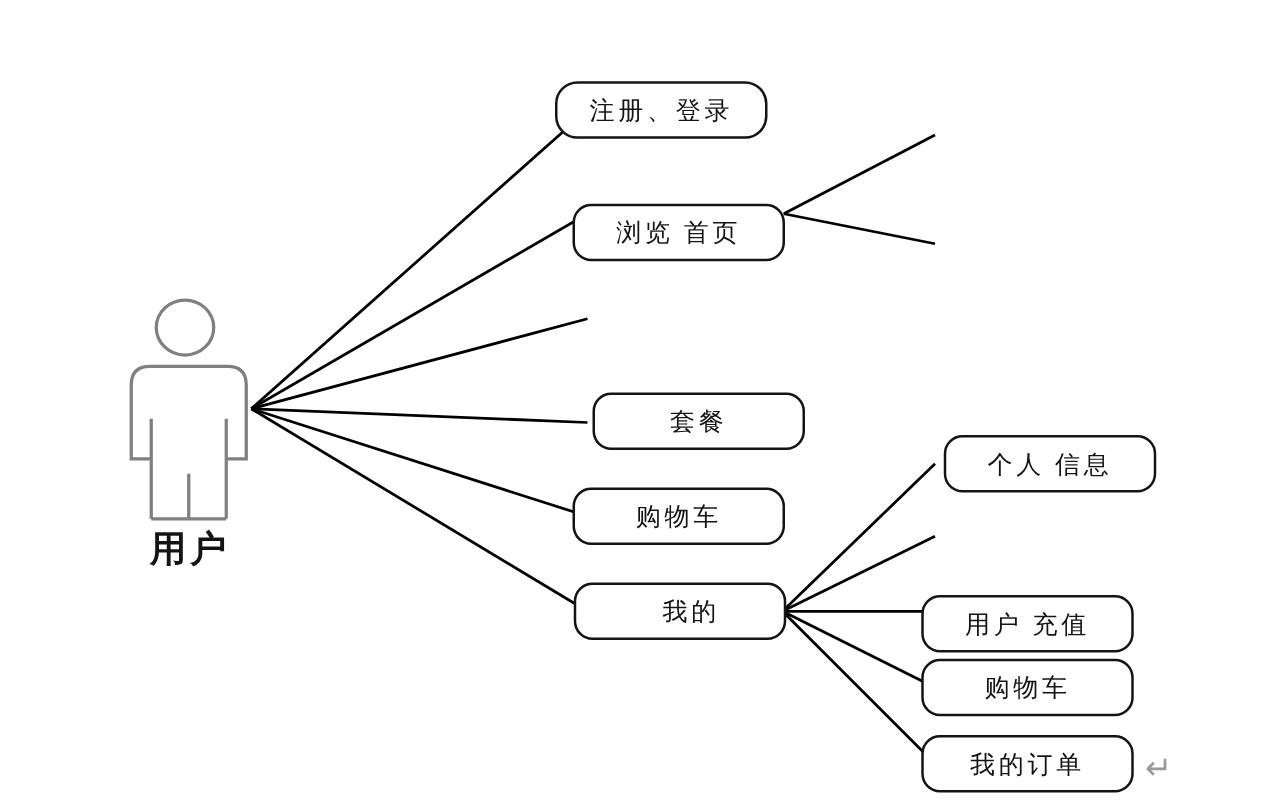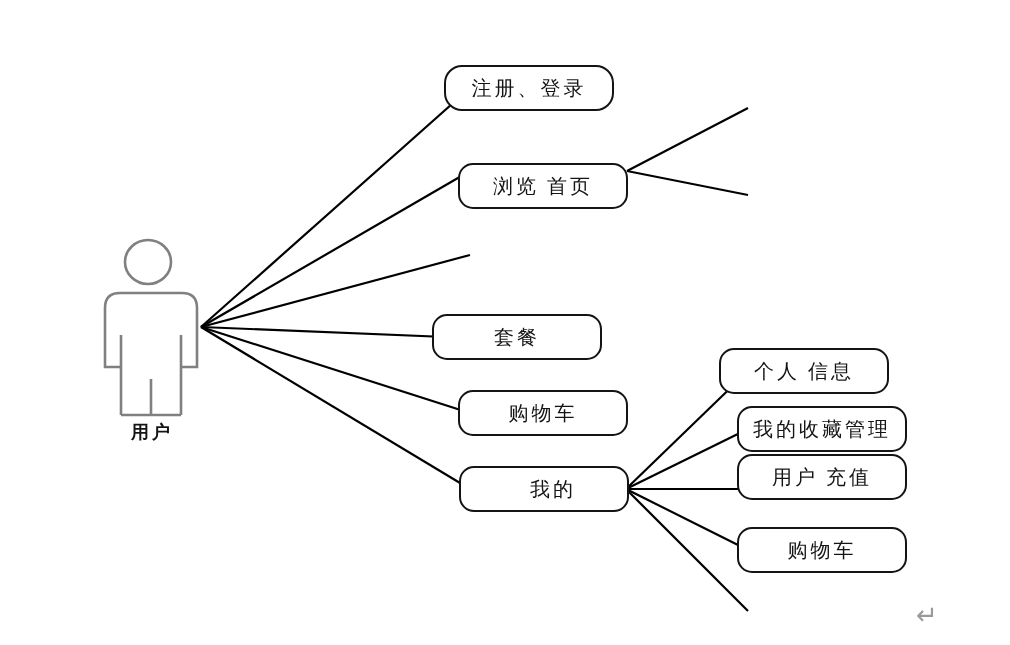--- a/index.html
+++ b/index.html
@@ -33,21 +33,21 @@
     box-sizing: border-box;
   }
   .actor-label {
     position: absolute;
     left: 102px;
     top: 420px;
     width: 100px;
     text-align: center;
     font-family: "Liberation Sans", sans-serif;
     font-weight: bold;
-    font-size: 18px;
+    font-size: 29px;
     letter-spacing: 3px;
     color: #141414;
   }
   .return-mark {
     position: absolute;
     left: 916px;
     top: 602px;
     font-family: "DejaVu Sans", sans-serif;
     font-size: 26px;
     color: #9a9a9a;
@@ -85,27 +85,27 @@
 
     <g stroke="#808080" stroke-width="2.6" fill="none">
       <ellipse cx="148" cy="262" rx="23" ry="22" fill="#ffffff"></ellipse>
       <path d="M121,367 L105,367 L105,308 Q105,293 120,293 L182,293 Q197,293 197,308 L197,367 L181,367"></path>
       <path d="M121,335 L121,415 M181,335 L181,415 M121,415 L181,415 M151,379 L151,415"></path>
     </g>
   </svg>
 
   <div class="uc" style="left:444px; top:65px;border-radius:18px;">注册、登录</div>
   <div class="uc" style="left:458px; top:163px;">浏览 首页</div>
-  <div class="uc" style="left:432px; top:314px;">套餐</div>
+  <div class="uc" style="left:474px; top:314px;">套餐</div>
   <div class="uc" style="left:458px; top:390px;">购物车</div>
   <div class="uc" style="left:459px; top:466px;padding-left:18px;">我的</div>
 
 
-  <div class="uc" style="left:719px; top:348px;text-align:right;">个人 信息</div>
-  <div class="uc" style="left:737px; top:406px;">我的收藏管理</div>
-  <div class="uc" style="left:737px; top:454px;">用户 充值</div>
+  <div class="uc" style="left:755px; top:348px;text-align:right;">个人 信息</div>
+  <div class="uc" style="left:737px; top:476px;">用户 充值</div>
   <div class="uc" style="left:737px; top:527px;">购物车</div>
+  <div class="uc" style="left:737px; top:588px;">我的订单</div>
 
   <div class="actor-label">用户</div>
 
   <div class="return-mark">↵</div>
 
 </div>
 
 </body></html>

